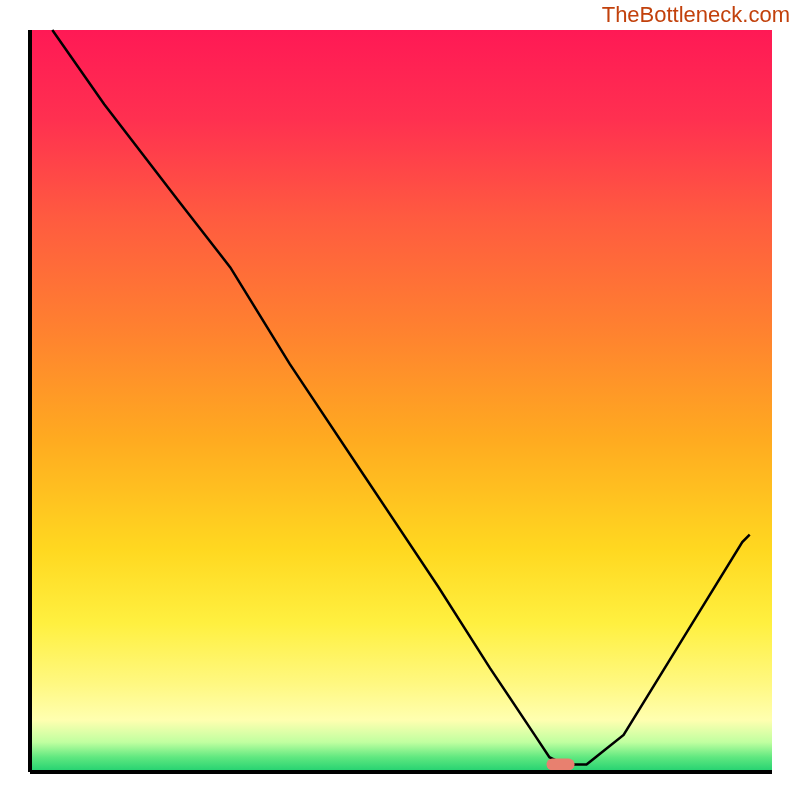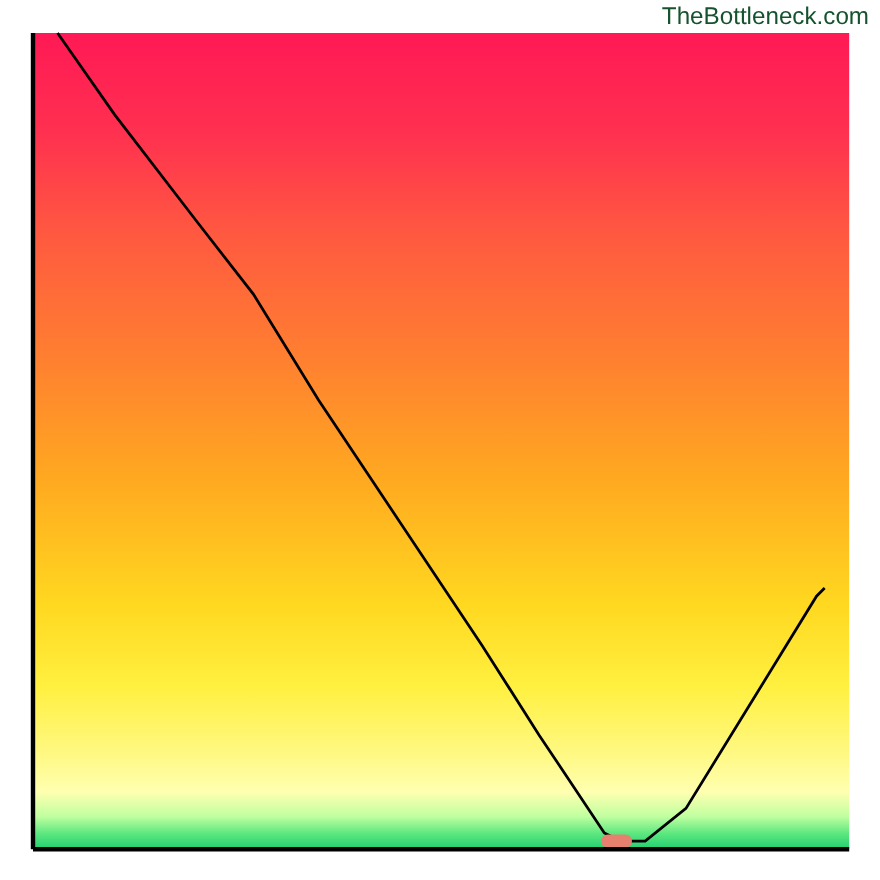--- a/index.html
+++ b/index.html
@@ -13,21 +13,21 @@
   .chart-container {
     width: 800px;
     height: 800px;
     position: relative;
   }
   .watermark {
     position: absolute;
     top: 2px;
     right: 10px;
     font-size: 22px;
-    color: #14532d;
+    color: #c2410c;
     font-weight: normal;
     z-index: 10;
   }
   svg {
     display: block;
   }
 </style>
 </head>
 <body>
 

